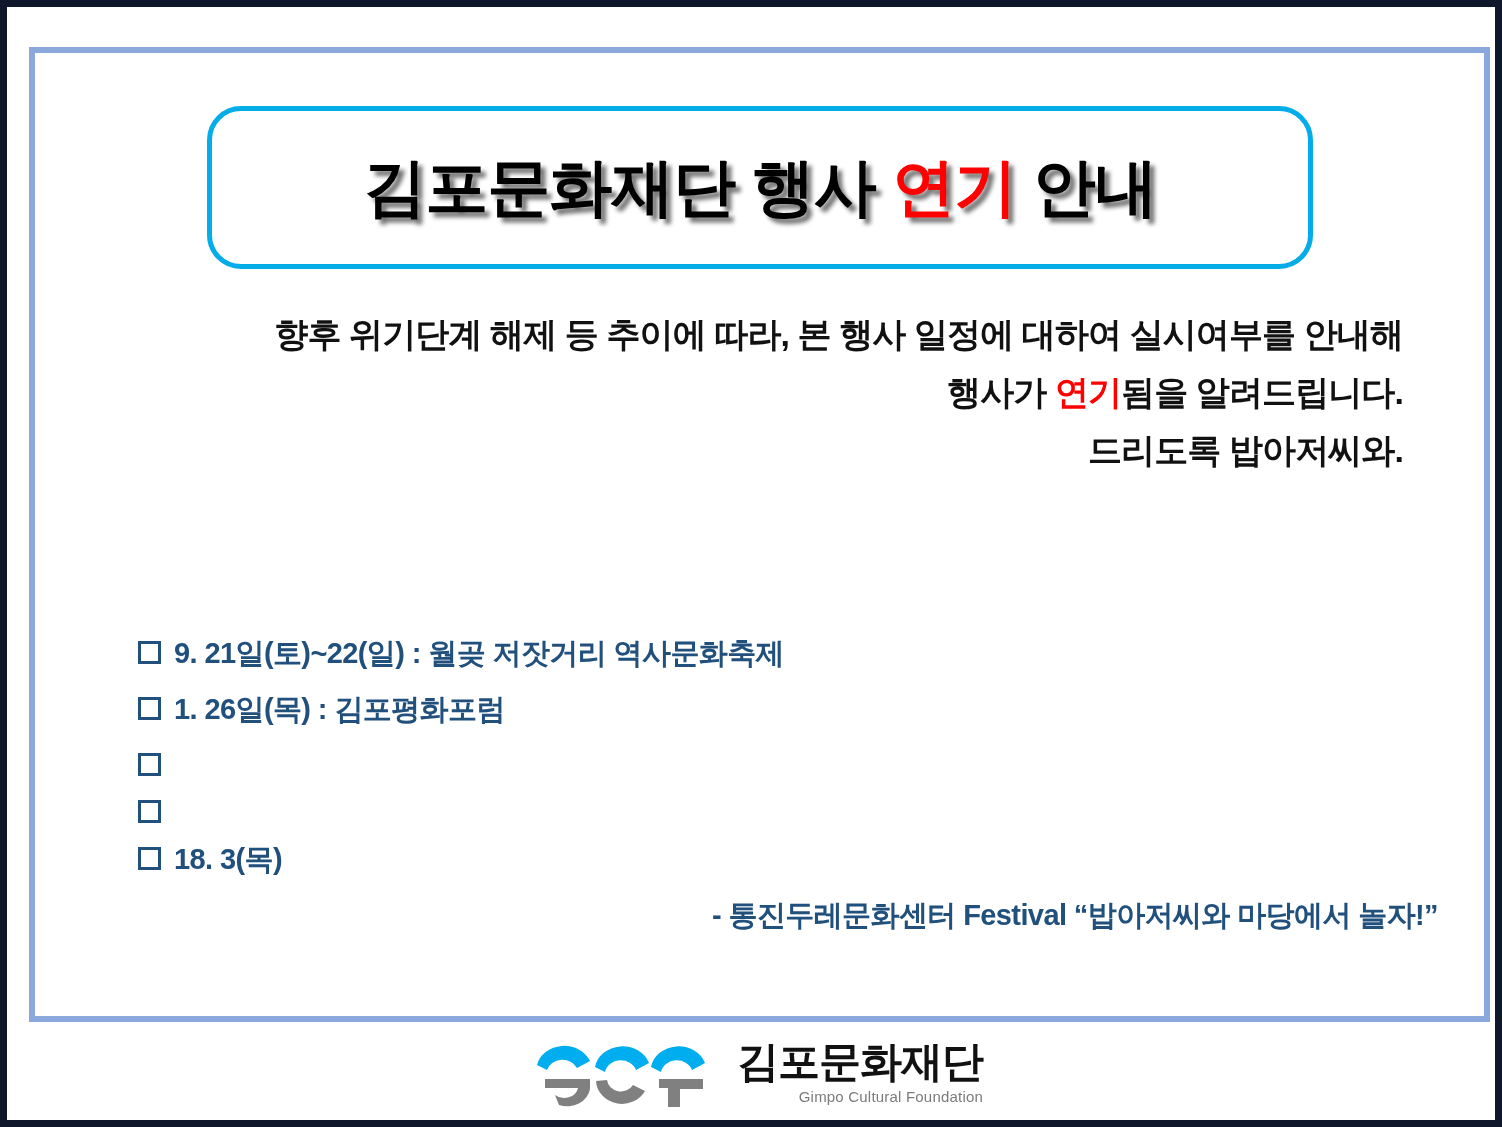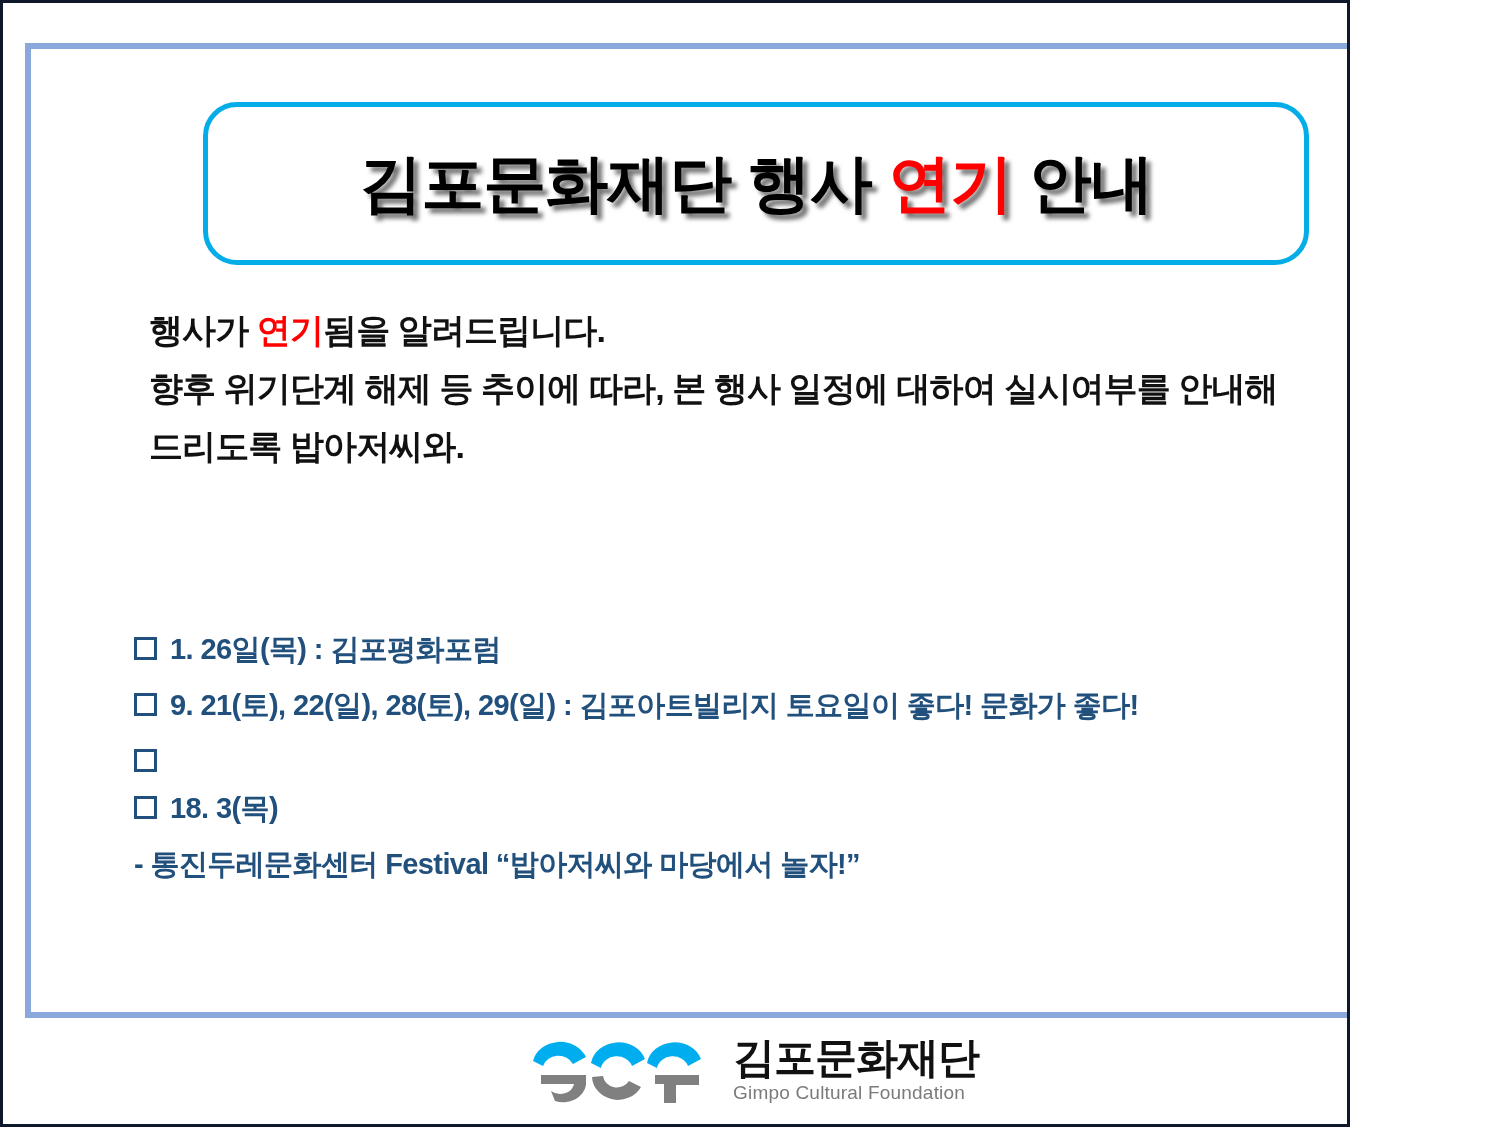--- a/index.html
+++ b/index.html
@@ -8,26 +8,27 @@
     padding: 0;
     background: #ffffff;
   }
   body {
     font-family: "Liberation Sans", "DejaVu Sans", sans-serif;
   }
 
   
   #poster {
     position: relative;
-    width: 1350px;
+    width: 1502px;
     height: 1127px;
     background: #ffffff;
     box-sizing: border-box;
-    border: 3px solid #0f172a;   
+    border: 7px solid #0f172a;   
     overflow: hidden;
+    text-align: right;
   }
 
   
   #inner-frame {
     position: absolute;
     left: 22px;
     top: 40px;
     width: 1461px;
     height: 975px;
     box-sizing: border-box;
@@ -146,57 +147,62 @@
     margin-left: 14px;
   }
   #logo-ko {
     font-size: 42px;
     font-weight: bold;
     color: #111111;
     letter-spacing: -1px;
     line-height: 46px;
   }
   #logo-en {
-    font-size: 19px;
+    font-size: 15px;
     color: #7b7b7b;
     letter-spacing: 0.2px;
     line-height: 24px;
   }
 </style>
 </head>
 <body>
 
 <div id="poster">
 
   <div id="inner-frame"></div>
 
   <div id="title-box">
     <div id="title-text"><span>김포문화재단 행사 </span><span class="hl">연기</span><span> 안내</span></div>
   </div>
 
   <div id="body-block">
+    <div class="body-line">향후 위기단계 해제 등 추이에 따라, 본 행사 일정에 대하여 실시여부를 안내해</div>
     <div class="body-line"><span>행사가 </span><span class="hl">연기</span><span>됨을 알려드립니다.</span></div>
-    <div class="body-line">향후 위기단계 해제 등 추이에 따라, 본 행사 일정에 대하여 실시여부를 안내해</div>
     <div class="body-line">드리도록 밥아저씨와.</div>
   </div>
 
   <div id="list-block">
 
+    <div>
+      <div class="list-item">
+        <span class="bullet-box"></span>
+        <span class="list-label">9. 21일(토)~22(일)  :  월곶 저잣거리  역사문화축제</span>
+      </div>
+    </div>
 
     <div>
       <div class="list-item">
         <span class="bullet-box"></span>
         <span class="list-label">1. 26일(목) : 김포평화포럼</span>
       </div>
     </div>
 
     <div>
       <div class="list-item">
         <span class="bullet-box"></span>
-        <span class="list-label">9. 21(토), 22(일), 28(토), 29(일) : 김포아트빌리지 토요일이 좋다! 문화가 좋다!</span>
       </div>
     </div>
 
     <div>
       <div class="list-item">
         <span class="bullet-box"></span>
       </div>
     </div>
 
     <div>

